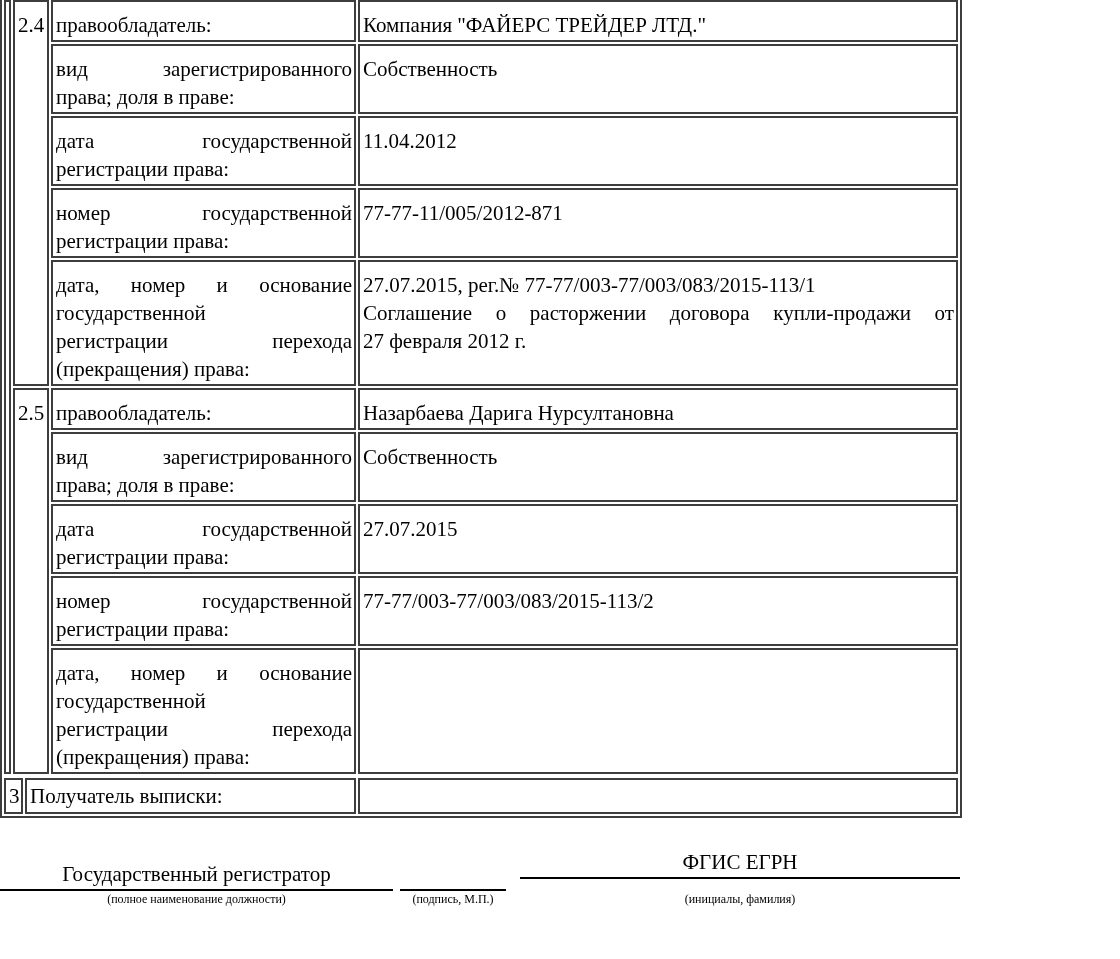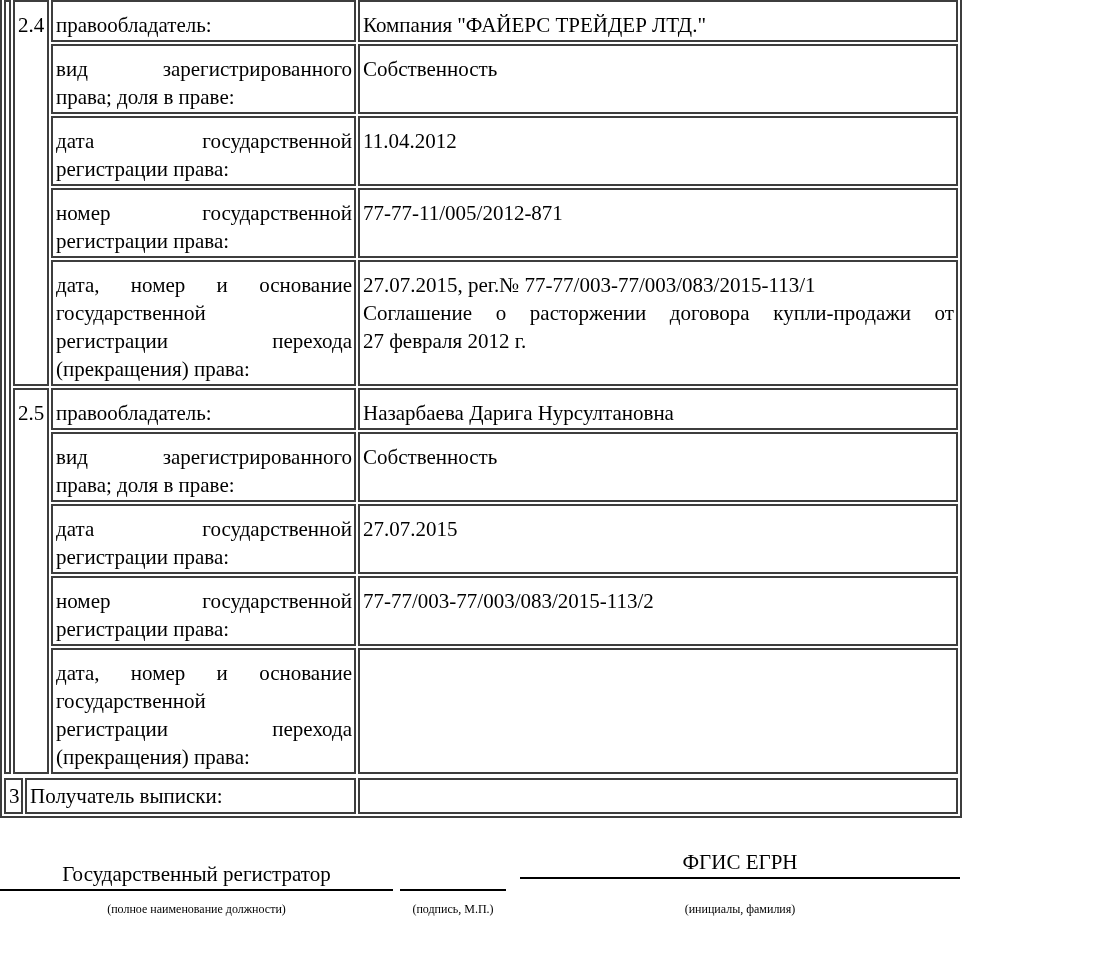--- a/index.html
+++ b/index.html
@@ -56,21 +56,21 @@
     border-bottom:2px solid #000;
     text-align:center;
     min-height:29px;
     line-height:28px;
     white-space:nowrap;
   }
   .sig-cap{
     text-align:center;
     font-size:12px;
     line-height:15px;
-    padding-top:11px;
+    padding-top:1px;
   }
 </style>
 </head>
 <body>
 
 <div class="page">
 
   <div class="tblwrap">
 
     <table class="doc t1">

